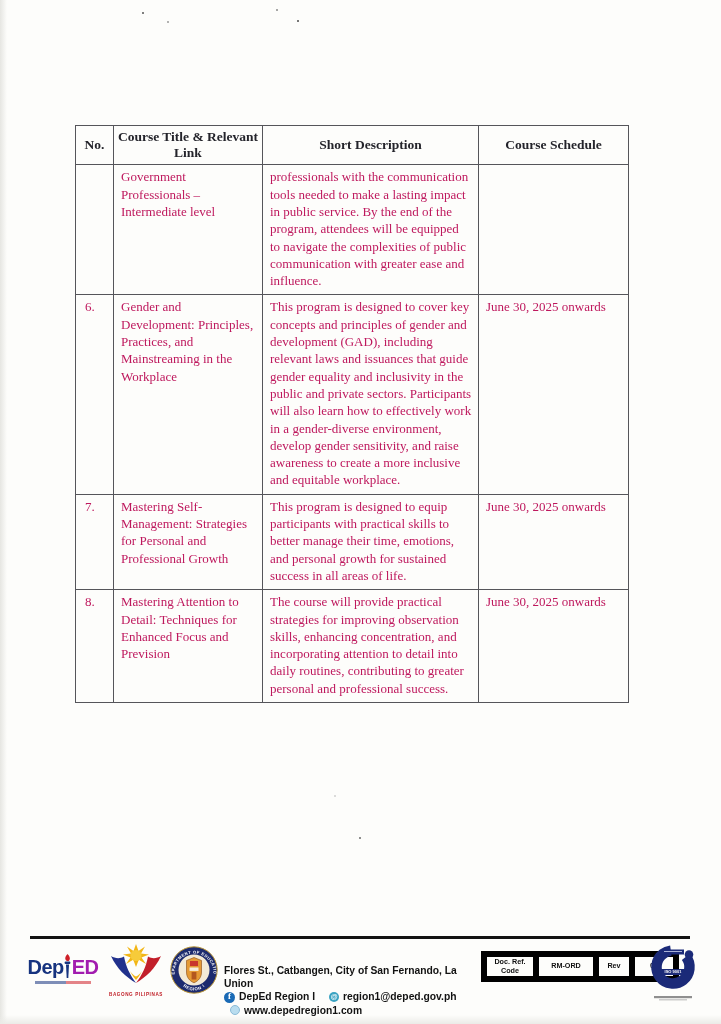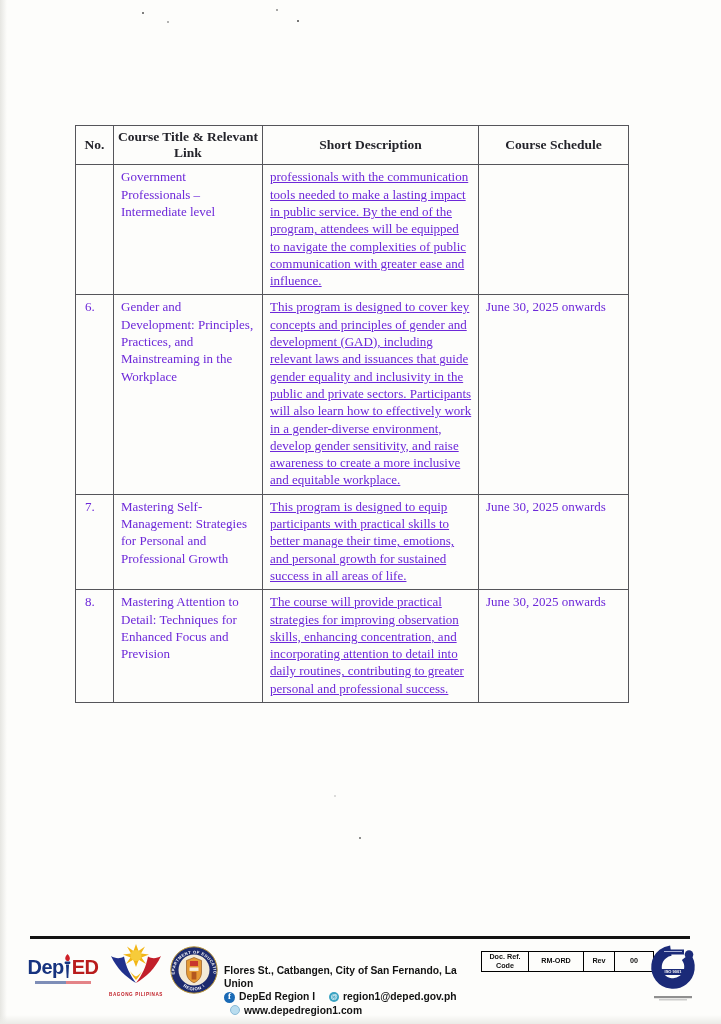--- a/index.html
+++ b/index.html
@@ -11,32 +11,32 @@
         background:linear-gradient(to top,#ebebe7,rgba(255,255,255,0));z-index:5;pointer-events:none;}
 
   
   .speck{position:absolute;border-radius:50%;}
 
   
   .course-table{position:absolute;left:75px;top:125px;border-collapse:collapse;table-layout:fixed;width:553px;padding-left:32px;}
   .course-table th,.course-table td{border:1px solid #55555a;}
   .course-table th{font-family:"Liberation Serif",serif;font-weight:bold;font-size:13.5px;line-height:1.2;
         color:#24242b;text-align:center;vertical-align:middle;padding:3px 2px;height:28px;}
-  .course-table td{font-family:"Liberation Serif",serif;font-size:13px;line-height:17.3px;color:#6d28d9;
+  .course-table td{font-family:"Liberation Serif",serif;font-size:13px;line-height:17.3px;color:#be185d;
         vertical-align:top;padding:3px 7px 5px 7px;}
   .course-table td.cell-no{padding-left:9px;}
-  .course-table td.cell-desc{padding-right:6px;text-decoration:underline;}
+  .course-table td.cell-desc{padding-right:6px;}
 
   
   .footer-line{position:absolute;left:30px;top:936px;width:660px;height:3px;background:#121212;}
 
   .deped-logo{position:absolute;left:24px;top:953px;width:78px;text-align:center;}
   .deped-word{display:flex;align-items:flex-end;justify-content:center;height:26px;}
   .deped-word .dep{font-weight:bold;font-size:20px;letter-spacing:-0.5px;color:#16337f;}
-  .deped-word .ed{font-weight:bold;font-size:20px;letter-spacing:-0.5px;color:#b91c1c;}
+  .deped-word .ed{font-weight:bold;font-size:20px;letter-spacing:-0.5px;color:#a21caf;}
   .deped-word svg{margin:0 -1px 0 -2px;}
   .deped-sub{margin:2px auto 0;width:56px;height:3px;
         background:linear-gradient(to right,#16337f 0 55%,#cf2028 55% 100%);opacity:.55;}
 
   .bp-logo{position:absolute;left:104px;top:944px;width:64px;text-align:center;}
   .bp-text{font-size:4.6px;font-weight:bold;color:#c02028;letter-spacing:.6px;margin-top:0px;}
 
   .seal{position:absolute;left:170px;top:946px;}
 
   .contact{position:absolute;left:224px;top:964px;width:260px;color:#121212;
@@ -47,21 +47,21 @@
         font-size:9px;font-weight:bold;margin-right:4px;flex:0 0 auto;}
   .icon-mail{display:inline-flex;align-items:center;justify-content:center;width:10px;height:10px;
         border-radius:50%;background:#3aa3c2;color:#fff;font-size:7px;font-weight:bold;
         margin:0 4px 0 14px;flex:0 0 auto;}
   .icon-globe{display:inline-block;width:10px;height:10px;border-radius:50%;
         background:#b9ddef;border:1px solid #8abbd8;box-sizing:border-box;
         margin:0 4px 0 6px;flex:0 0 auto;}
 
   .doc-table{position:absolute;left:481px;top:951px;border-collapse:collapse;
         font-size:7.2px;font-weight:bold;color:#101010;text-align:center;line-height:1.2;}
-  .doc-table td{border:1px solid #000000;padding:1px 2px;height:17px;vertical-align:middle;}
+  .doc-table td{border:6px solid #000000;padding:1px 2px;height:17px;vertical-align:middle;}
   .doc-table .c1{width:42px;} .doc-table .c2{width:50px;margin-top:36px;}
   .doc-table .c3{width:26px;} .doc-table .c4{width:34px;}
 
   .badge{position:absolute;left:645px;top:940px;width:56px;text-align:center;}
 </style>
 </head>
 <body>
 
 <div class="page">
 

